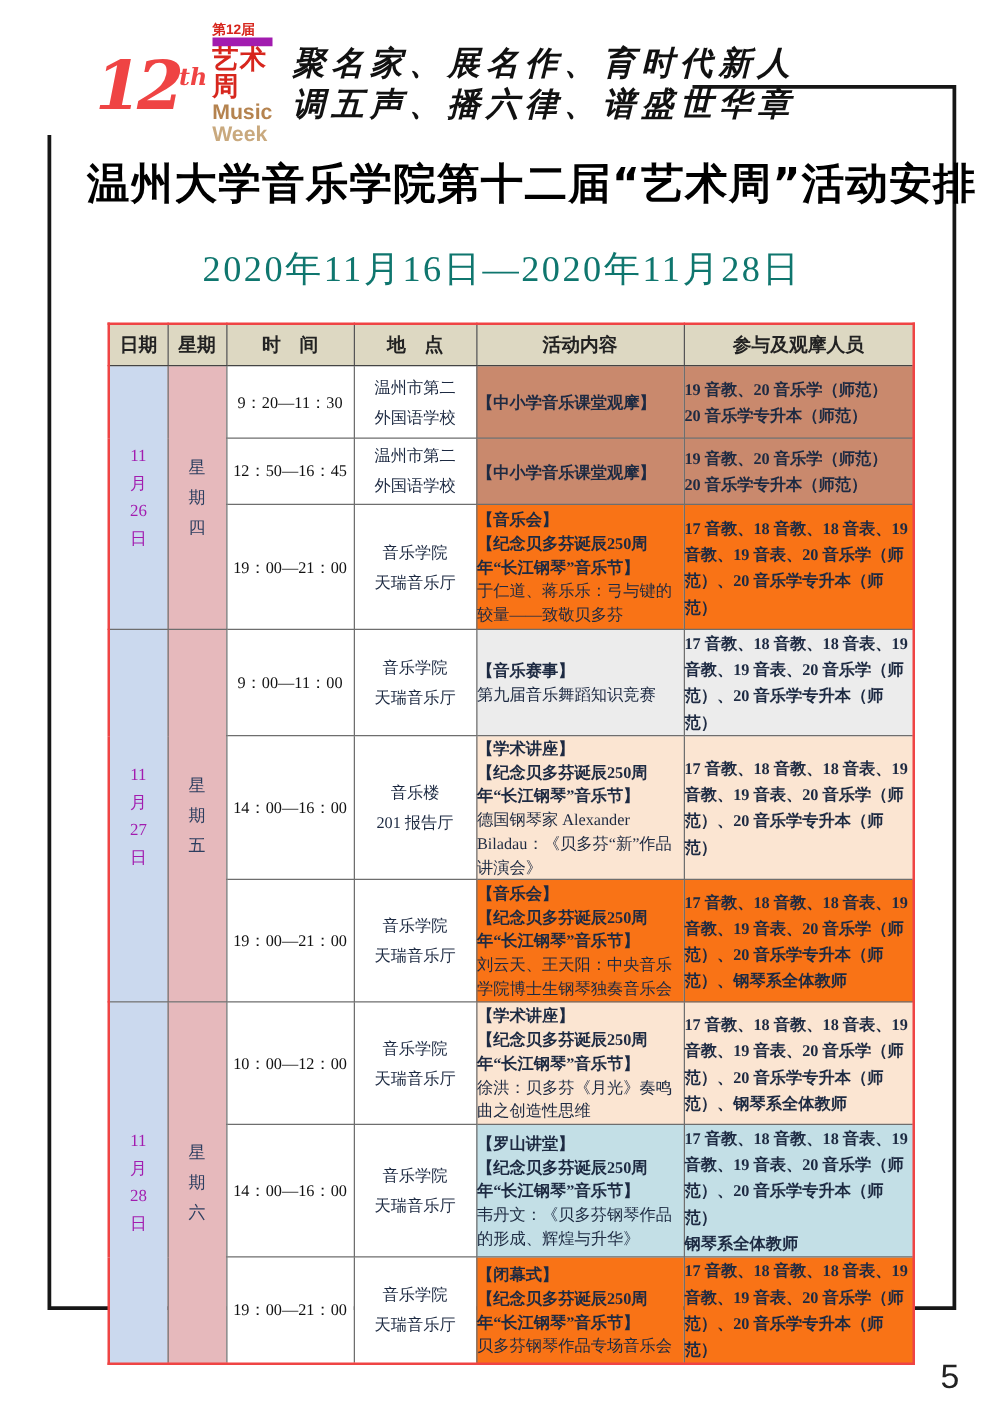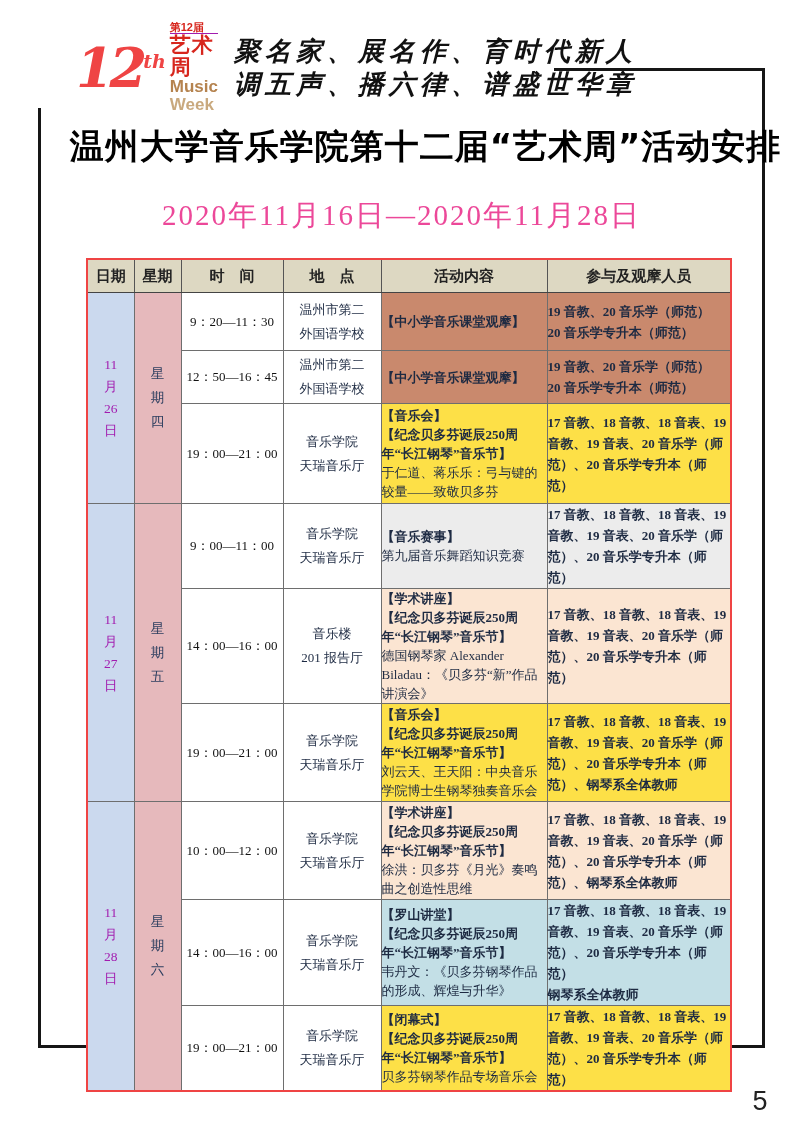--- a/index.html
+++ b/index.html
@@ -21,34 +21,34 @@
     background:#ffffff;display:flex;align-items:center;
   }
   .logo{display:flex;align-items:center;margin-left:18px;}
   .logo-12{
     font-family:"DejaVu Serif", serif;font-style:italic;font-weight:900;
     font-size:54px;line-height:0.9;color:#ef4444;letter-spacing:-4px;margin-left:32px;
   }
   .logo-12 sup{font-size:19px;letter-spacing:0;}
   .logo-col{display:flex;flex-direction:column;margin-left:4px;line-height:1.05;}
   .logo-edition{font-family:"Liberation Sans", sans-serif;font-weight:bold;font-size:11px;color:#d7261d;}
-  .logo-name{font-family:"Liberation Sans", sans-serif;font-weight:bold;font-size:21px;color:#d7261d;letter-spacing:1px;border-top:1px solid #a21caf;}
+  .logo-name{font-family:"Liberation Sans", sans-serif;font-weight:bold;font-size:21px;color:#d7261d;letter-spacing:1px;border-top:7px solid #a21caf;}
   .logo-mw{font-family:Liberation Sans, sans-serif;font-size:17px;color:#c9a97e;font-weight:bold;}
   .logo-mw .m{color:#b5834f;}
   .slogan{margin-left:16px;font-family:"DejaVu Serif", serif;font-style:italic;font-weight:bold;
     font-size:26px;color:#111;letter-spacing:5px;line-height:33px;white-space:nowrap;}
 
   .page-title{
     position:absolute;left:38px;top:124px;width:727px;text-align:center;
     font-family:"DejaVu Sans", sans-serif;font-weight:900;font-size:34px;
     color:#000;letter-spacing:1px;margin-left:24px;
   }
   .date-range{
     position:absolute;left:38px;top:196px;width:727px;text-align:center;
-    font-family:"Liberation Serif", serif;font-size:29px;color:#ec4899;letter-spacing:2px;
+    font-family:"Liberation Serif", serif;font-size:29px;color:#0f766e;letter-spacing:2px;
   }
 
   
   table.sched{
     position:absolute;left:86px;top:258px;width:644px;
     border-collapse:collapse;table-layout:fixed;
     border:2px solid #ef4444;font-size:13px;
   }
   .sched th{
     background:#ddd8c2;border:1px solid #555;border-bottom:1.5px solid #444;
@@ -57,21 +57,21 @@
   .sched td{border:1px solid #6e6e6e;vertical-align:middle;padding:0;}
   .c-date{background:#cbd9ee;text-align:center;line-height:22px;font-size:13.5px;color:#a21caf;}
   .c-week{background:#e6b9bc;text-align:center;line-height:24px;font-size:13.5px;color:#2c3e5f;}
   .c-time{background:#fff;text-align:center;color:#111;}
   .c-loc{background:#fff;text-align:center;line-height:24px;color:#1d2a42;}
   .c-act{text-align:left;padding:5px 7px;line-height:19px;}
   .c-part{text-align:left;padding:5px 8px;line-height:21px;font-weight:bold;}
   .act-bold{display:block;font-weight:bold;}
   .act-desc{display:block;}
   .t-orange .c-act,.t-orange .c-part{background:#c9896d;}
-  .t-blue  .c-act,.t-blue  .c-part{background:#fde047;}
+  .t-blue  .c-act,.t-blue  .c-part{background:#f97316;}
   .t-gray  .c-act,.t-gray  .c-part{background:#ececec;}
   .t-peach .c-act,.t-peach .c-part{background:#fbe5d2;}
   .t-cyan  .c-act,.t-cyan  .c-part{background:#c3dfe6;}
 
   tr.rh-a{height:58px;} tr.rh-b{height:53px;} tr.rh-c{height:100px;}
   tr.rh-d{height:62px;} tr.rh-e{height:97px;} tr.rh-f{height:98px;}
   tr.rh-g{height:98px;} tr.rh-h{height:98px;} tr.rh-i{height:70px;}
 
   .page-number{
     position:absolute;left:740px;top:1086px;width:40px;text-align:center;

